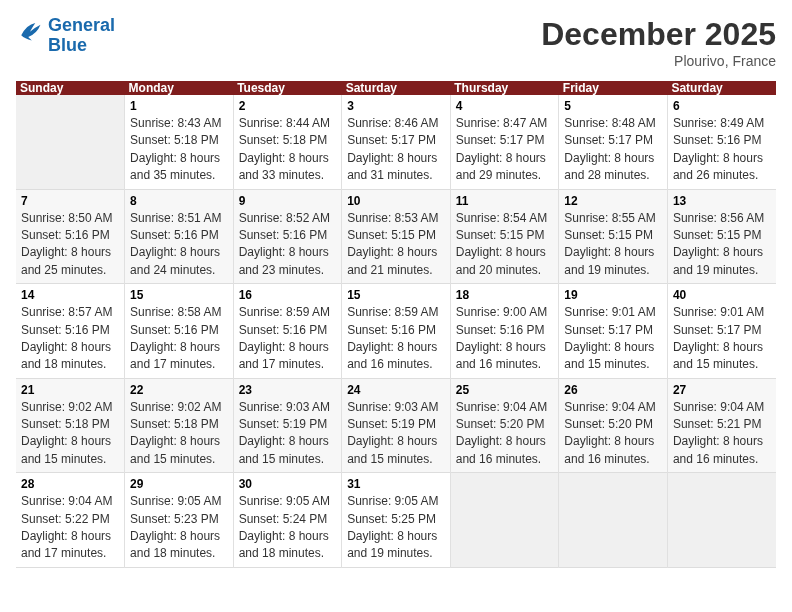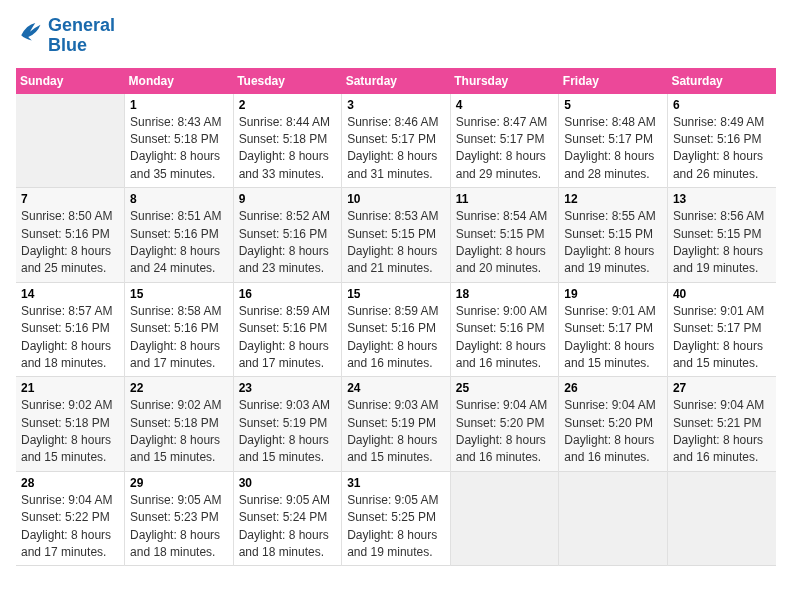--- a/index.html
+++ b/index.html
@@ -45,23 +45,23 @@
     .location {
       font-size: 14px;
       color: #555;
     }
     table {
       width: 100%;
       border-collapse: collapse;
       font-size: 11px;
     }
     thead tr th {
-      background: #ec4899;
+      background: #7f1d1d;
       color: #fff;
-      padding: 6px 4px;
+      padding: 0 4px;
       text-align: left;
       font-size: 12px;
       font-weight: bold;
     }
     tbody tr {
       border-bottom: 1px solid #ddd;
     }
     tbody tr:nth-child(even) {
       background: #f7f7f7;
     }
@@ -99,20 +99,24 @@
 <div class="header">
   <div class="logo">
     <svg class="logo-bird" viewBox="0 0 32 32">
       <path d="M6 22 Q12 10 22 8 Q18 14 16 18 Q20 14 28 10 Q24 20 14 24 Q16 26 18 28 Q10 26 6 22Z" fill="#1a6aad"></path>
     </svg>
     <div class="logo-text">
       <div><span>General</span></div>
       <div><span style="color:#1a6aad">Blue</span></div>
     </div>
   </div>
+  <div class="title-block">
+    <div class="month-title">December 2025</div>
+    <div class="location">Plourivo, France</div>
+  </div>
 </div>
 
 <table>
   <thead>
     <tr>
     <th>Sunday</th>
         <th>Monday</th>
         <th>Tuesday</th>
         <th>Saturday</th>
         <th>Thursday</th>

